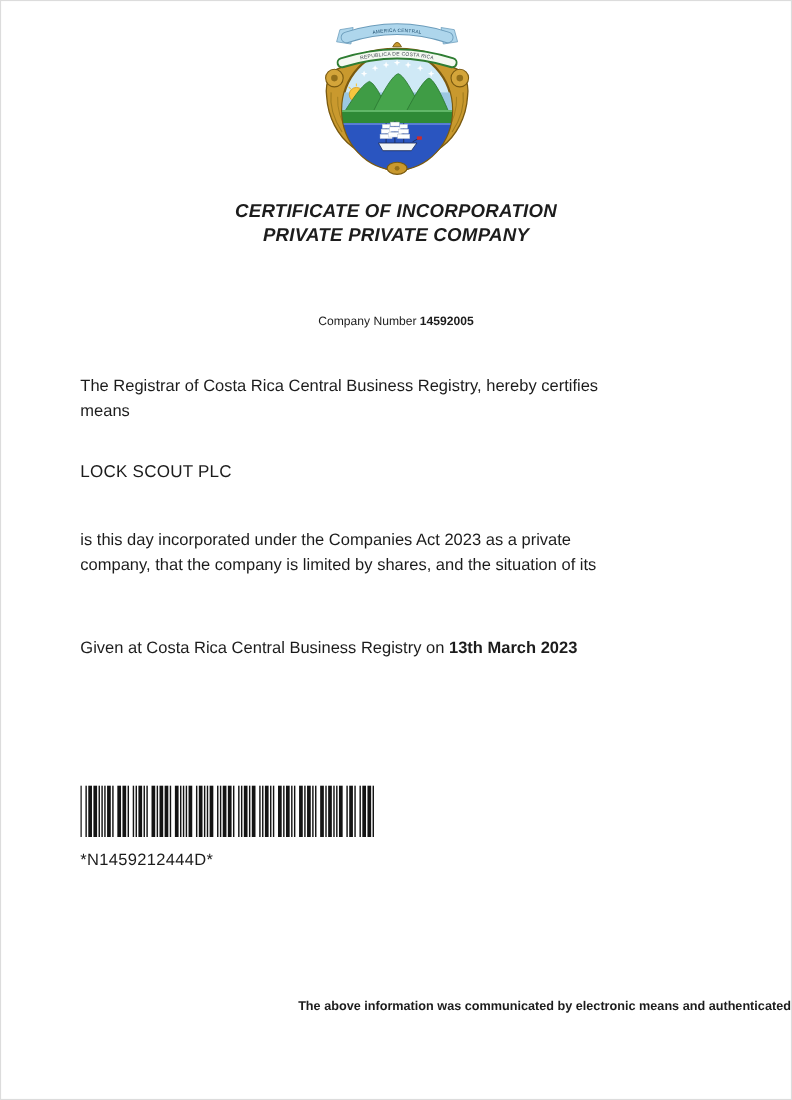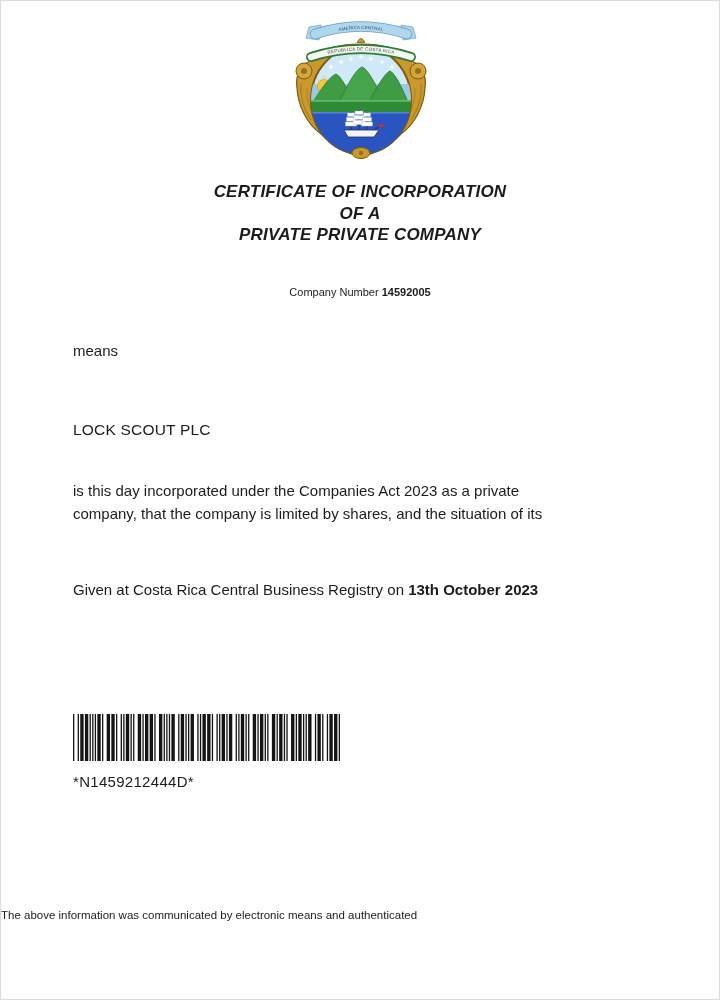--- a/index.html
+++ b/index.html
@@ -18,22 +18,22 @@
   .company-number b{font-weight:bold}
   .body-block{position:absolute;left:72px;right:72px;font-size:15px;line-height:23px}
   .registrar{top:338px}
   .company-name{position:absolute;left:72px;top:420px;font-size:15.5px;font-weight:normal;letter-spacing:.2px}
   .incorporation{top:478px}
   .given{top:577px}
   .given b{font-weight:bold}
   #barcode{position:absolute;left:72px;top:713px}
   .barcode-text{position:absolute;left:72px;top:772px;font-size:15px;letter-spacing:.3px}
   .footer{
-    position:absolute;top:906px;left:0;width:100%;text-align:left;
-    font-size:11.5px;font-weight:normal;line-height:16.5px;
+    position:absolute;top:906px;left:0;width:100%;text-align:right;
+    font-size:11.5px;font-weight:bold;line-height:16.5px;
   }
 </style>
 </head>
 <body>
 
 <div class="page">
 
   <svg class="emblem" width="140" height="145" viewBox="0 0 140 145" aria-hidden="true">
     <defs>
       <clipPath id="shieldClip">
@@ -121,43 +121,43 @@
     <path d="M24,20 Q70,5 116,20" stroke="#6b9cbb" stroke-width="10.5" fill="none" stroke-linecap="round"></path>
     <path d="M24,20 Q70,5 116,20" stroke="#aed6ec" stroke-width="9" fill="none" stroke-linecap="round"></path>
     <text font-size="4.4" fill="#1f4e6e" letter-spacing="0.2">
       <textPath href="#ribbonArc" startOffset="50%" text-anchor="middle">AMERICA CENTRAL</textPath>
     </text>
     <path d="M66,28.5 Q70,20.5 74,28.5 Z" fill="#c9992e" stroke="#7a5a10" stroke-width="0.8"></path>
   </svg>
 
   <div class="title">
     <div>CERTIFICATE OF INCORPORATION</div>
-    <div>OF A</div>
     <div>PRIVATE PRIVATE COMPANY</div>
   </div>
 
   <div class="company-number">
     <span>Company Number</span>
     <b>14592005</b>
   </div>
 
   <div class="body-block registrar">
+    <div>The Registrar of Costa Rica Central Business Registry, hereby certifies</div>
     <div>means</div>
   </div>
 
   <div class="company-name">LOCK SCOUT PLC</div>
 
   <div class="body-block incorporation">
     <div>is this day incorporated under the Companies Act 2023 as a private</div>
     <div>company, that the company is limited by shares, and the situation of its</div>
   </div>
 
   <div class="body-block given">
     <span>Given at Costa Rica Central Business Registry on</span>
-    <b>13th October 2023</b>
+    <b>13th March 2023</b>
   </div>
 
   <svg id="barcode" width="267" height="47" preserveAspectRatio="none" aria-hidden="true" viewBox="0 0 206.19999999999985 45">
       <g fill="#141414">
         <rect x="0" y="0" width="1" height="45"></rect>
         <rect x="3.6" y="0" width="1" height="45"></rect>
         <rect x="5.6" y="0" width="2.6" height="45"></rect>
         <rect x="9.2" y="0" width="2.6" height="45"></rect>
         <rect x="12.799999999999999" y="0" width="1" height="45"></rect>
         <rect x="14.799999999999999" y="0" width="1" height="45"></rect>

